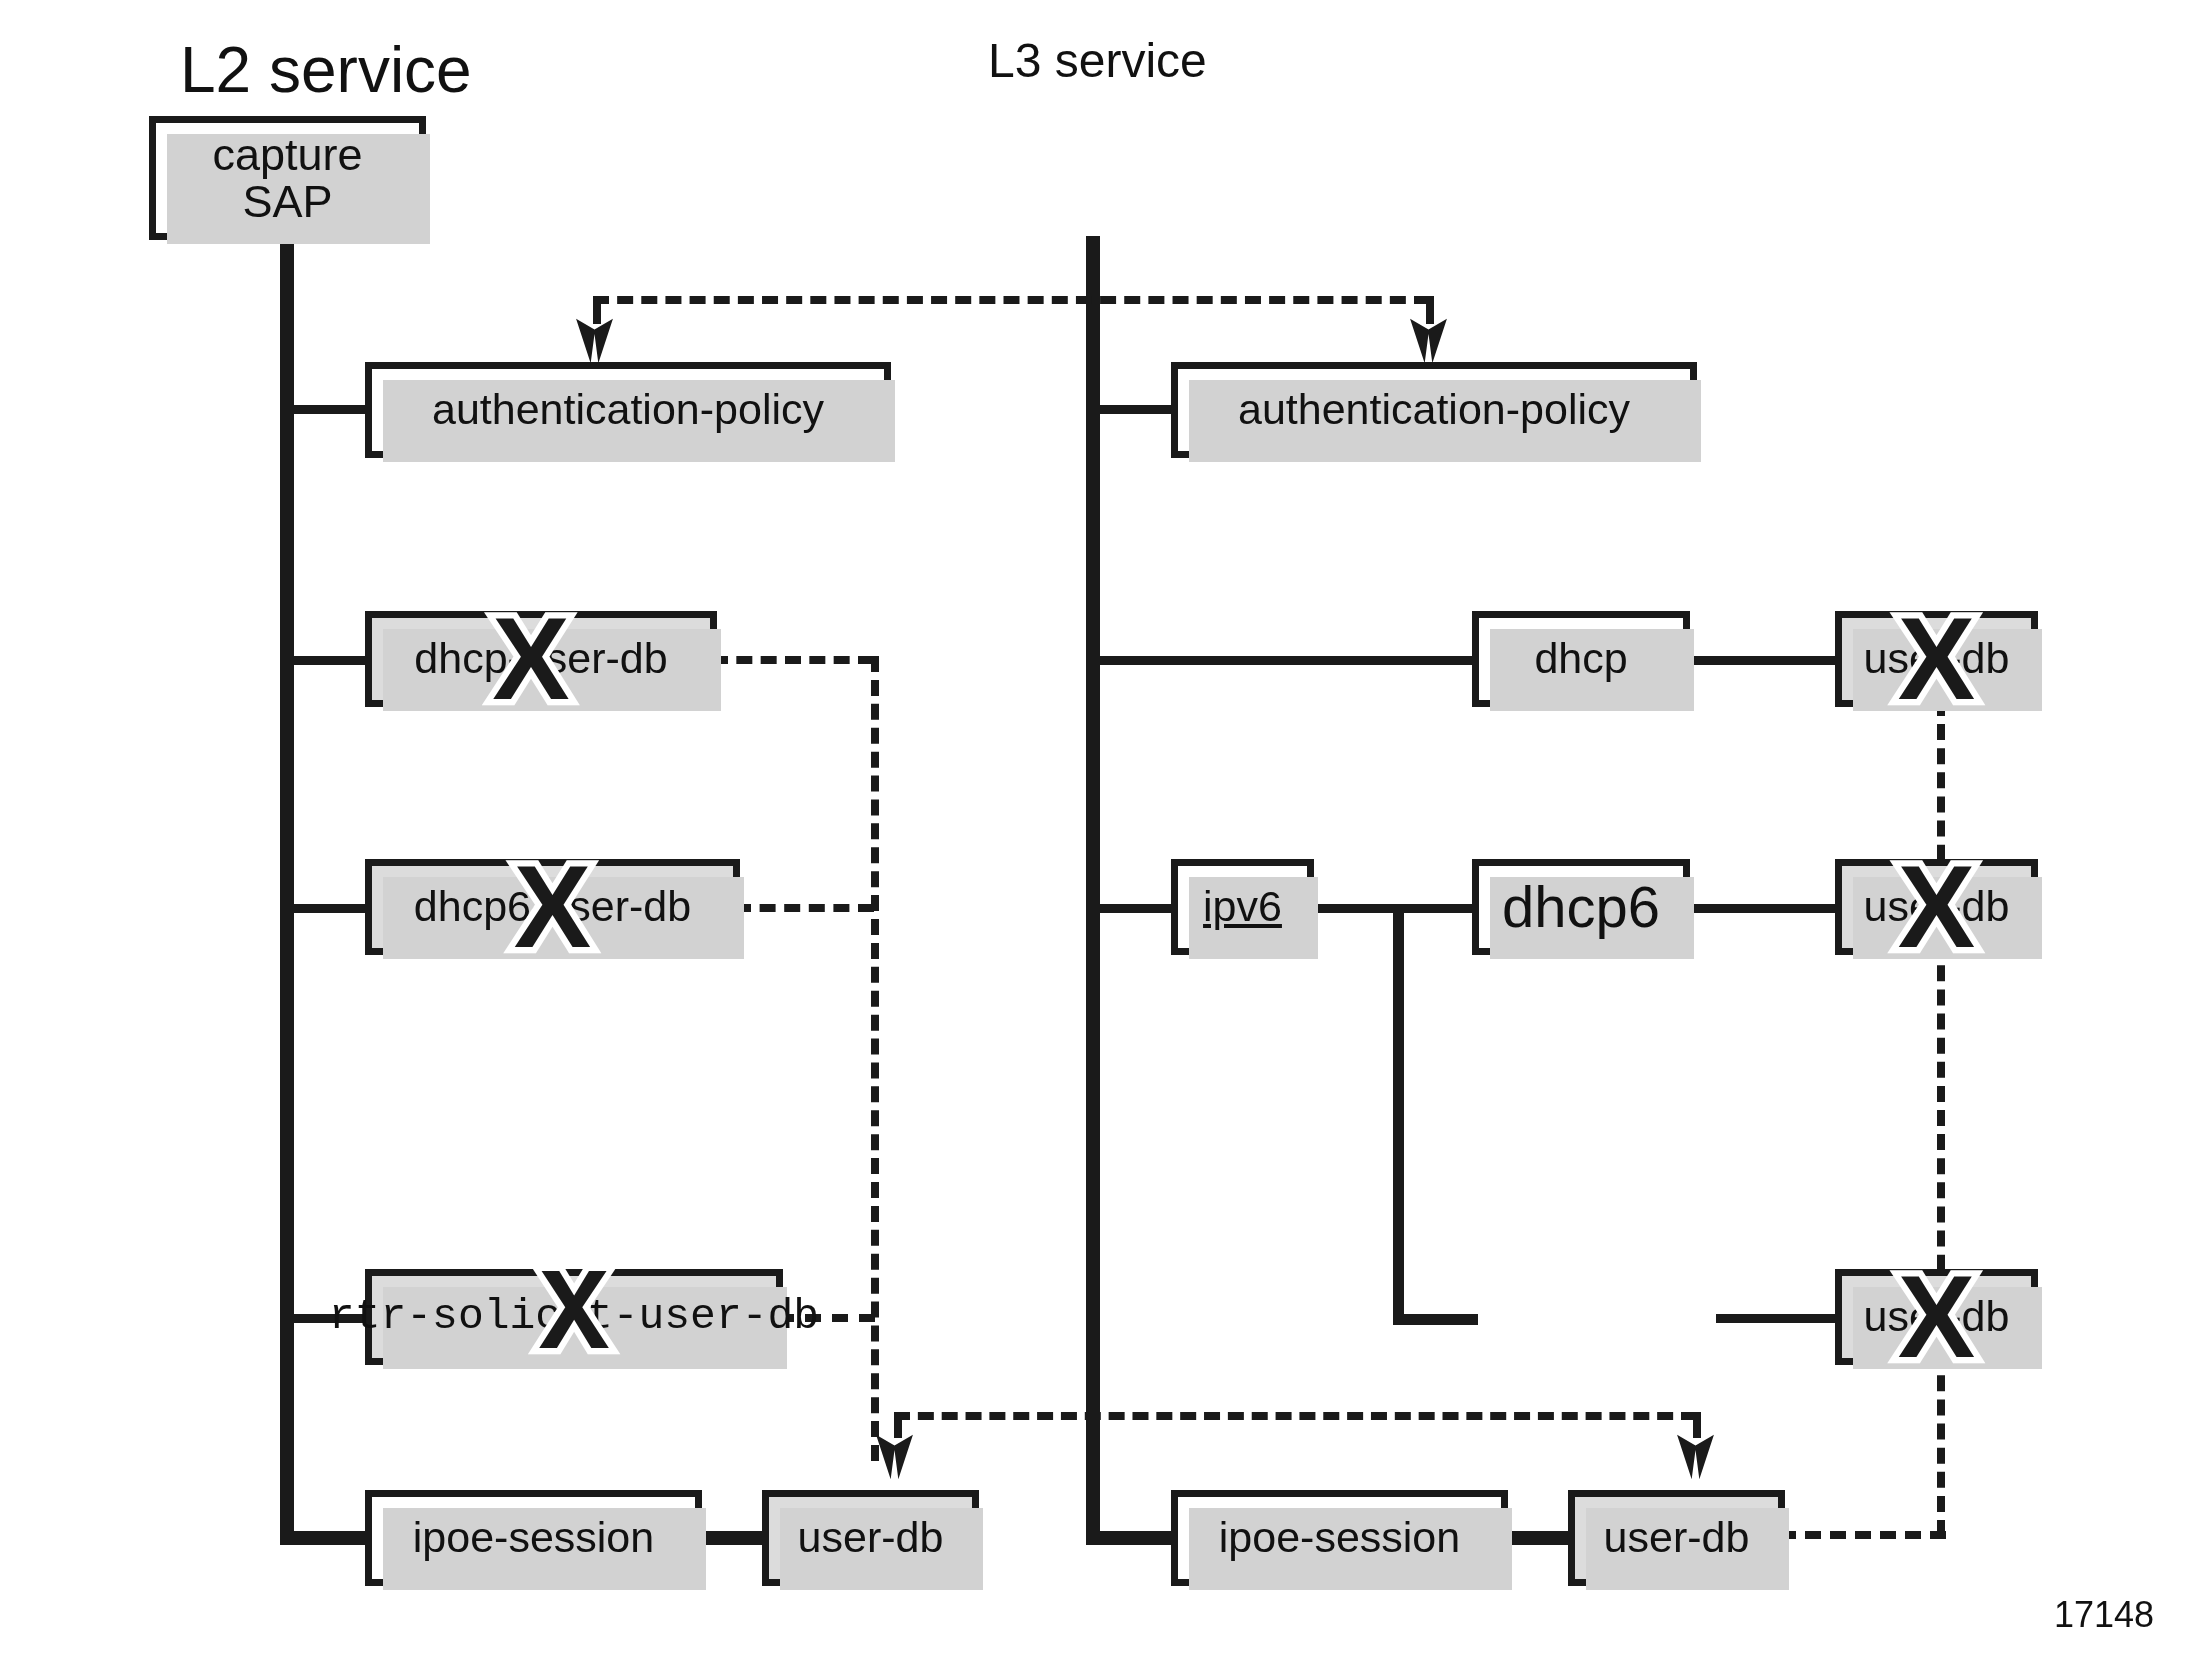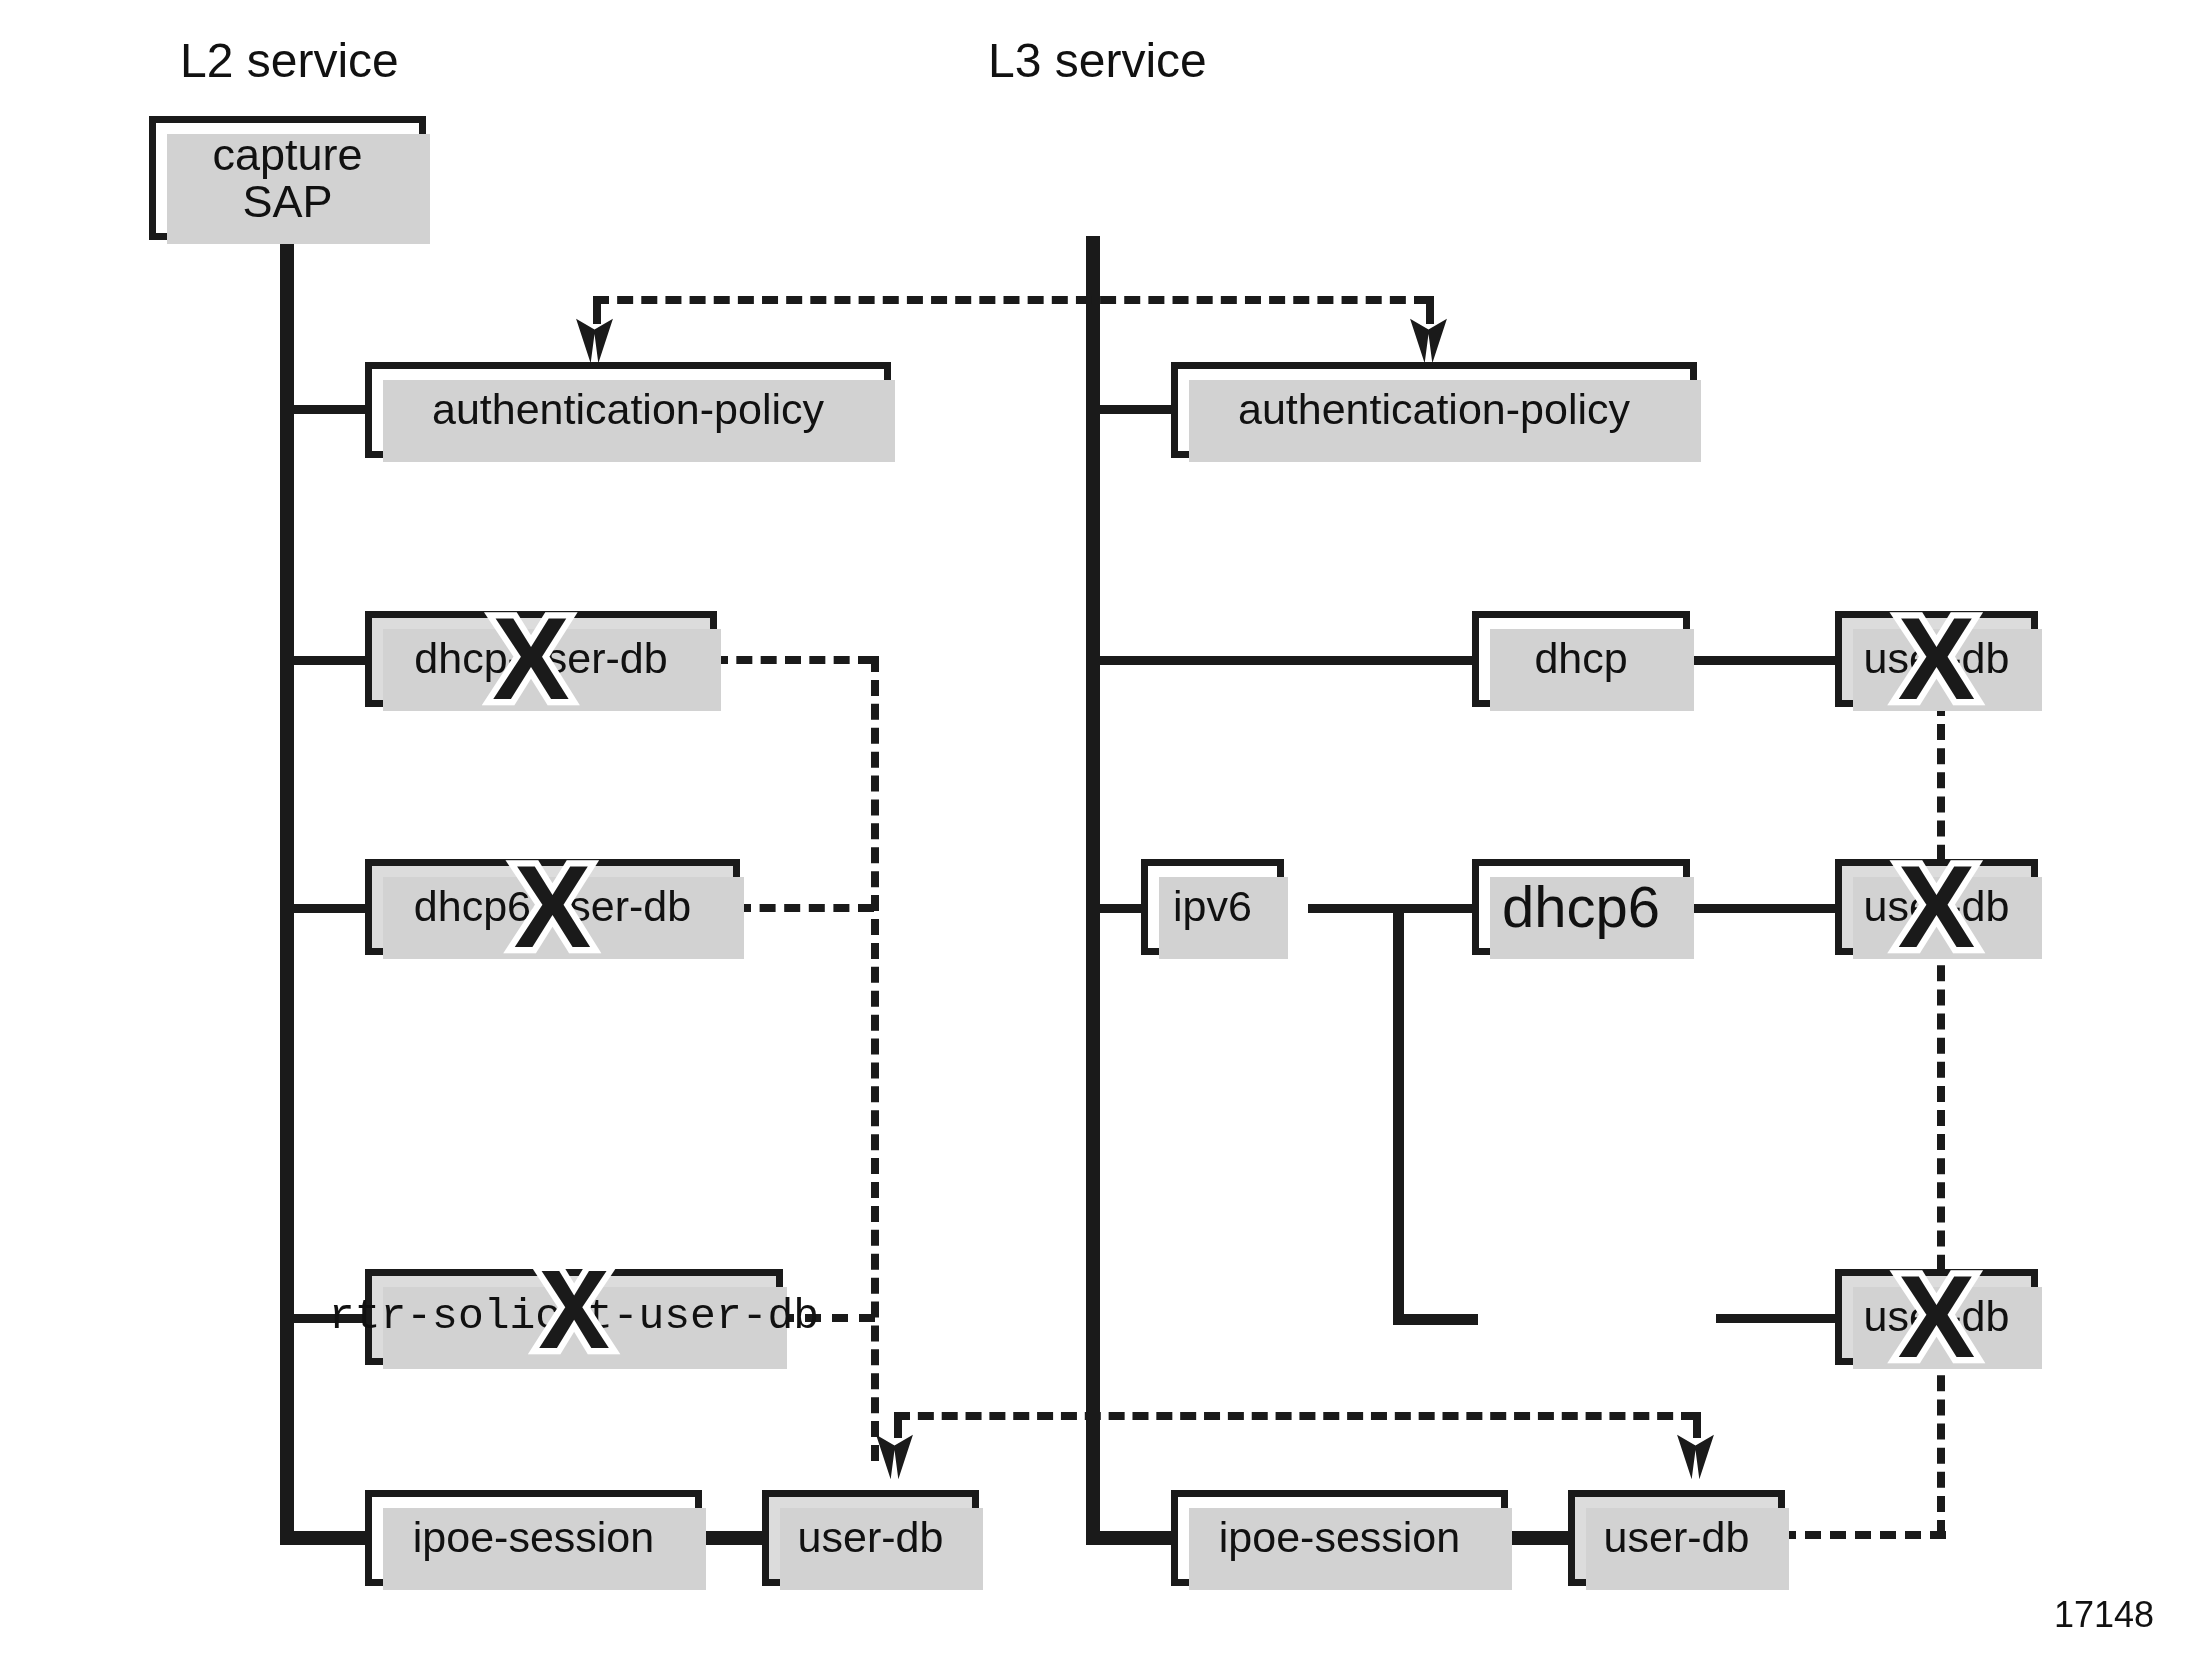--- a/index.html
+++ b/index.html
@@ -70,21 +70,21 @@
     color:#111111;
     white-space:nowrap;
     z-index:6;
   }
 </style>
 </head>
 <body>
 
 <div id="canvas">
 
-  <div class="title" style="left:180px;top:32.5px;font-size:48px;">L2 service</div>
+  <div class="title" style="left:180px;top:32.5px;font-size:64px;">L2 service</div>
 
   <div class="title" style="left:988px;top:32.5px;font-size:48px;">L3 service</div>
 
   <div class="node" style="left:149px;top:116px;width:277px;height:124px;font-size:45px;">
     <div class="lbl" style="display:flex;flex-direction:column;align-items:center;">
       <span>capture</span>
       <span>SAP</span>
     </div>
   </div>
 
@@ -149,21 +149,21 @@
 
   <div class="ln" style="left:1685px;top:656px;width:155px;height:8.5px;"></div>
 
   <div class="node shaded" style="left:1835px;top:611px;width:203px;height:96px;font-size:43px;">
     <span class="lbl">user-db</span>
     <span class="xmark" style="font-size:116px;left:50%;">
       <span>X</span>
     </span>
   </div>
 
-  <div class="node" style="left:1141px;top:859px;width:143px;height:96px;font-size:43px;">
+  <div class="node" style="left:1171px;top:859px;width:143px;height:96px;font-size:43px;text-decoration:underline;">
     <span class="lbl">ipv6</span>
   </div>
 
   <div class="ln" style="left:1308px;top:904px;width:164px;height:8.5px;"></div>
 
   <div class="ln" style="left:1393px;top:904px;width:10.8px;height:418px;"></div>
   <div class="ln" style="left:1393px;top:1314px;width:85px;height:10.8px;"></div>
 
   <div class="node" style="left:1472px;top:859px;width:218px;height:96px;font-size:58px;">
     <span class="lbl">dhcp6</span>

